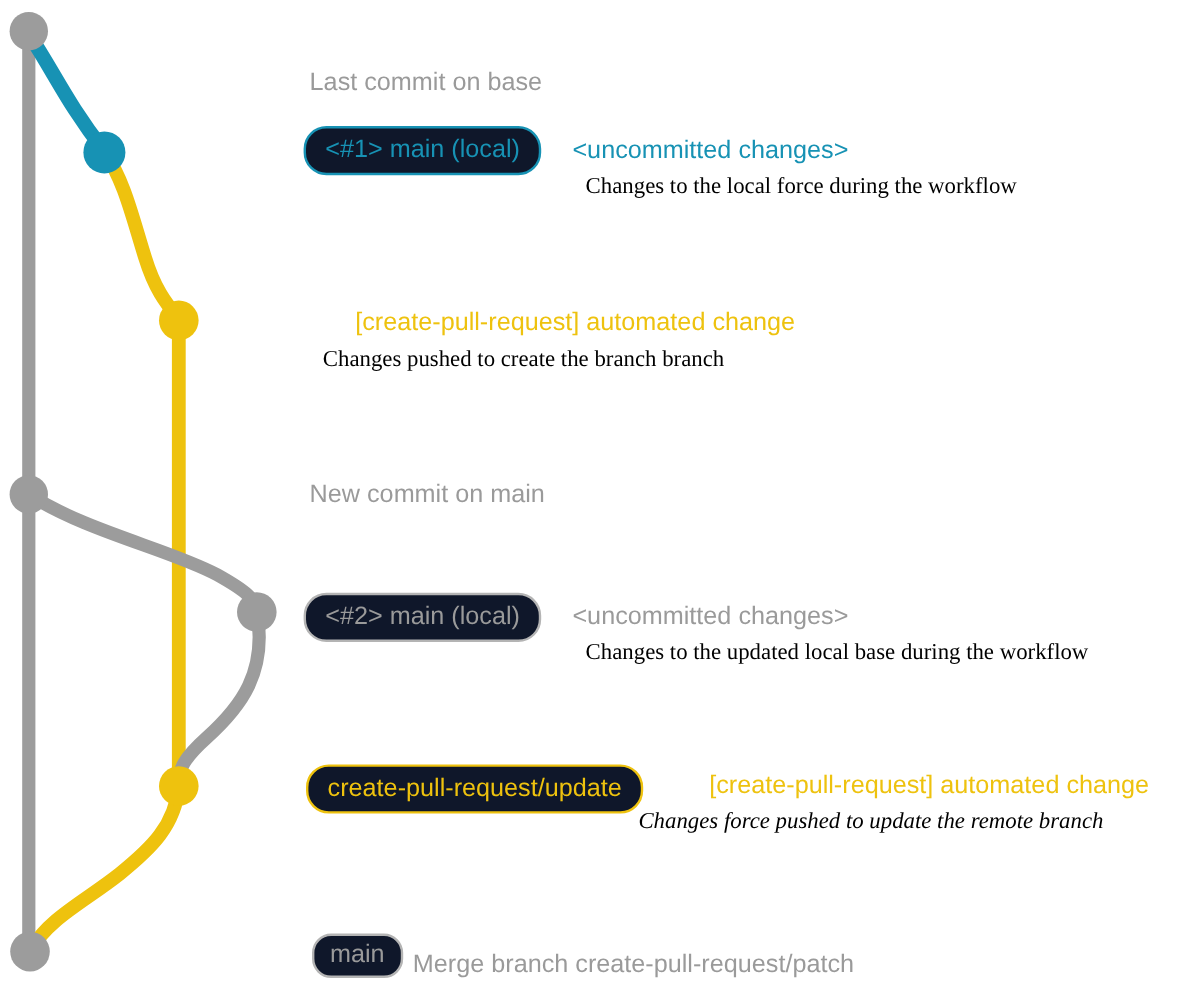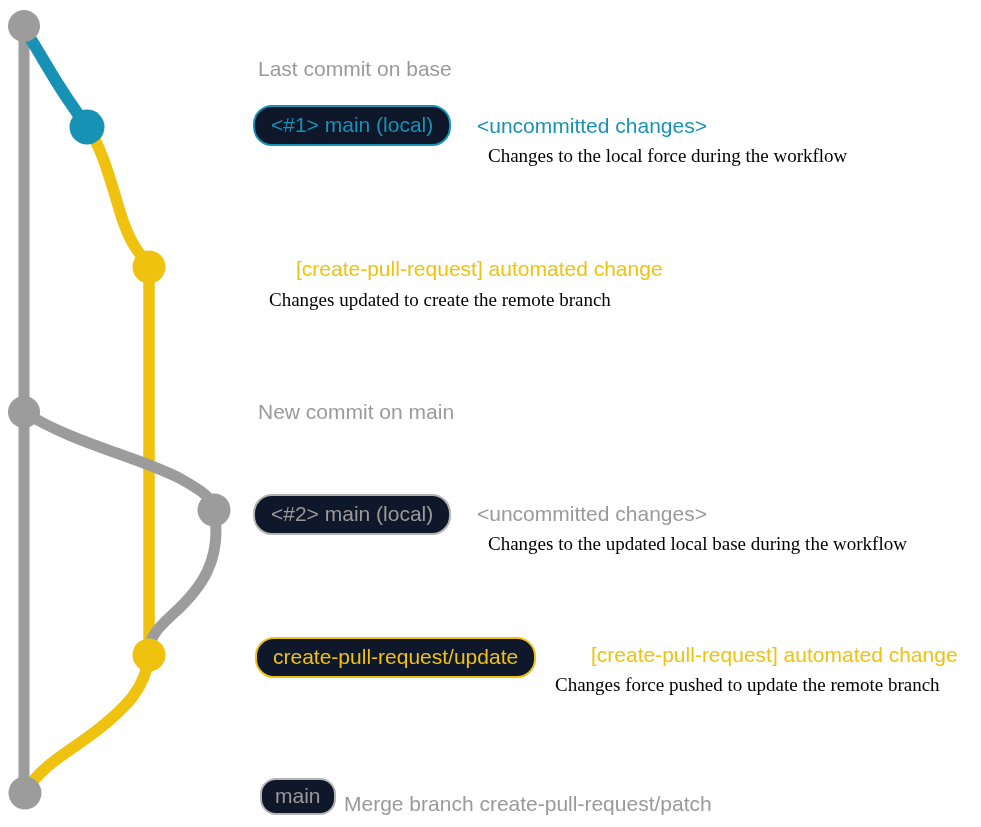--- a/index.html
+++ b/index.html
@@ -74,28 +74,28 @@
     <circle class="dot-gray" cx="25" cy="793" r="16.5"></circle>
   </svg>
 
   <div class="abs sans-label gray-text" style="left:258px; top:28px;margin-top:28px;">Last commit on base</div>
 
   <div class="abs badge badge-teal" style="left:253px; top:105px;">&lt;#1&gt; main (local)</div>
   <div class="abs sans-label teal-text" style="left:477px; top:113px;">&lt;uncommitted changes&gt;</div>
   <div class="abs desc" style="left:488px; top:145px;">Changes to the local force during the workflow</div>
 
   <div class="abs sans-label gold-text" style="left:257px; top:256px;">[create-pull-request] automated change</div>
-  <div class="abs desc" style="left:269px; top:289px;">Changes updated to create the remote branch</div>
+  <div class="abs desc" style="left:269px; top:289px;">Changes pushed to create the branch branch</div>
 
   <div class="abs sans-label gray-text" style="left:258px; top:399px;">New commit on main</div>
 
   <div class="abs badge badge-gray" style="left:253px; top:494px;">&lt;#2&gt; main (local)</div>
   <div class="abs sans-label gray-text" style="left:477px; top:501px;">&lt;uncommitted changes&gt;</div>
   <div class="abs desc" style="left:488px; top:533px;">Changes to the updated local base during the workflow</div>
 
   <div class="abs badge badge-gold" style="left:255px; top:637px;">create-pull-request/update</div>
   <div class="abs sans-label gold-text" style="left:552px; top:642px;">[create-pull-request] automated change</div>
-  <div class="abs desc" style="left:555px; top:674px;">Changes force pushed to update the remote branch</div>
+  <div class="abs desc" style="left:532px; top:674px;font-style:italic;">Changes force pushed to update the remote branch</div>
 
   <div class="abs badge badge-gray badge-small" style="left:260px; top:778px;">main</div>
   <div class="abs sans-label gray-text" style="left:344px; top:791px;text-align:center;">Merge branch create-pull-request/patch</div>
 
 </div>
 
 </body></html>

